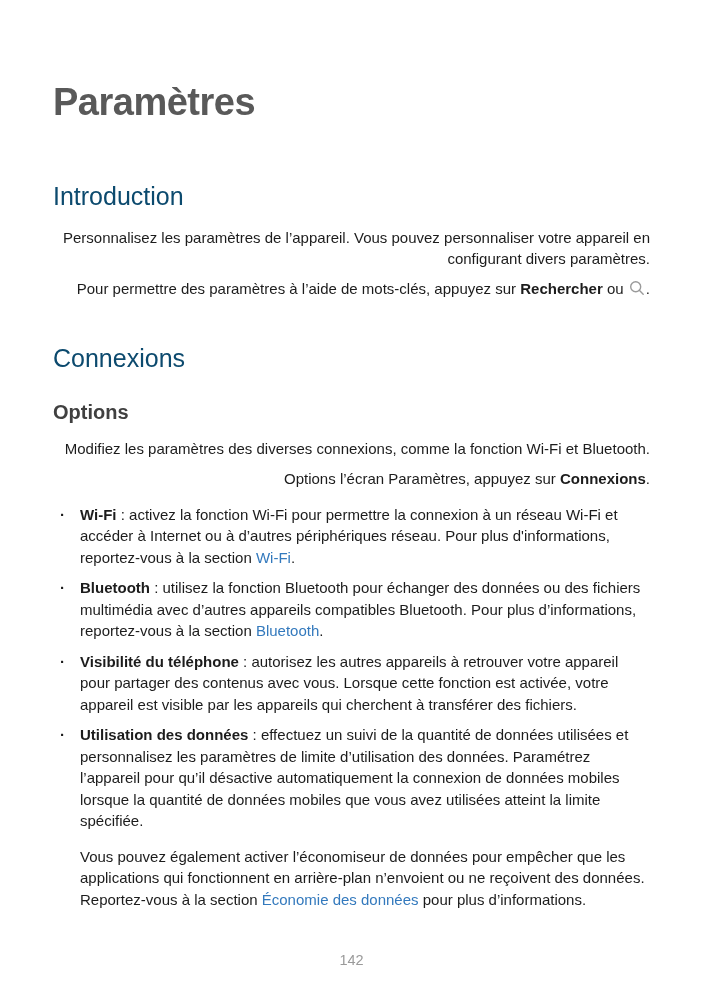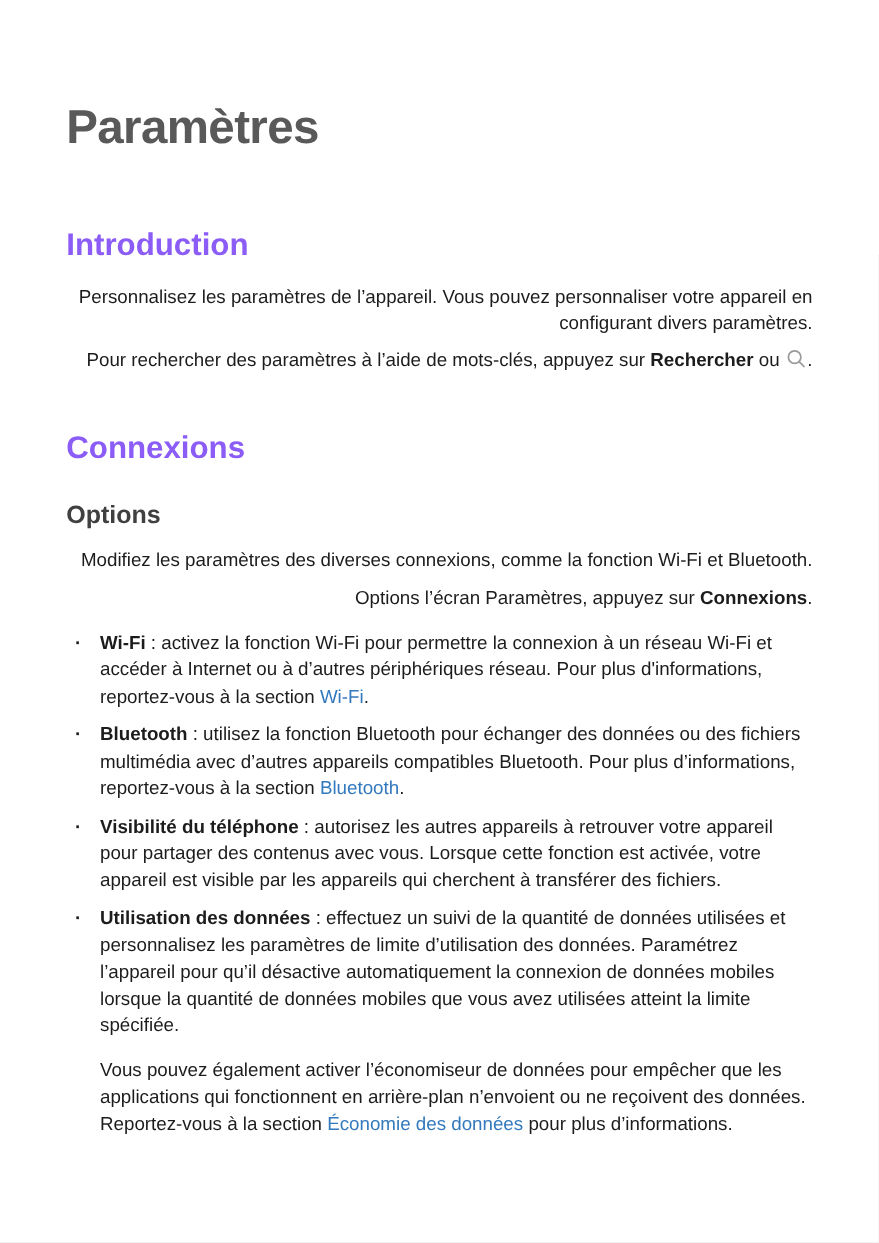--- a/index.html
+++ b/index.html
@@ -18,22 +18,22 @@
   .doc-title {
     font-size: 38px;
     font-weight: bold;
     color: #595959;
     line-height: 1.1;
     margin: 0 0 58px 0;
     letter-spacing: -0.5px;
   }
   .h1-blue {
     font-size: 25px;
-    font-weight: bold;
-    color: #8b5cf6;
+    font-weight: normal;
+    color: #0c4a6e;
     margin: 0 0 16px 0;
     line-height: 1.15;
   }
   .h1-connexions { margin-top: 44px; margin-bottom: 28px; }
   .h2-maroon {
     font-size: 20px;
     font-weight: bold;
     color: #404040;
     margin: 0 0 14px 0;
     line-height: 1.2;
@@ -89,21 +89,21 @@
   <h1 class="doc-title">Paramètres</h1>
 
   <h2 class="h1-blue">Introduction</h2>
 
   <p class="body">
     <span>Personnalisez les paramètres de l’appareil. Vous pouvez personnaliser votre appareil en configurant divers paramètres.</span>
   </p>
 
 
   <p class="body">
-    <span>Pour rechercher des paramètres à l’aide de mots-clés, appuyez sur </span><span class="b">Rechercher</span><span> ou </span><svg class="search-icon-svg" width="16" height="16" viewBox="0 0 16 16">
+    <span>Pour permettre des paramètres à l’aide de mots-clés, appuyez sur </span><span class="b">Rechercher</span><span> ou </span><svg class="search-icon-svg" width="16" height="16" viewBox="0 0 16 16">
         <circle cx="6.7" cy="6.7" r="5" fill="none" stroke="#9a9a9a" stroke-width="1.4"></circle>
         <line x1="10.3" y1="10.3" x2="14.2" y2="14.2" stroke="#9a9a9a" stroke-width="1.4" stroke-linecap="round"></line>
       </svg><span>.</span>
   </p>
 
   <h2 class="h1-blue h1-connexions">Connexions</h2>
 
   <h3 class="h2-maroon">Options</h3>
 
   <p class="body">
@@ -132,14 +132,15 @@
     </li>
 
     <li>
       <span class="bullet-marker">·</span>
       <div><span class="b">Utilisation des données</span><span> : effectuez un suivi de la quantité de données utilisées et personnalisez les paramètres de limite d’utilisation des données. Paramétrez l’appareil pour qu’il désactive automatiquement la connexion de données mobiles lorsque la quantité de données mobiles que vous avez utilisées atteint la limite spécifiée.</span></div>
       <div class="li-extra"><span>Vous pouvez également activer l’économiseur de données pour empêcher que les applications qui fonctionnent en arrière-plan n’envoient ou ne reçoivent des données. Reportez-vous à la section </span><span class="link">Économie des données</span><span> pour plus d’informations.</span></div>
     </li>
 
   </ul>
 
+  <div class="page-number">142</div>
 
 </div>
 
 </body></html>

